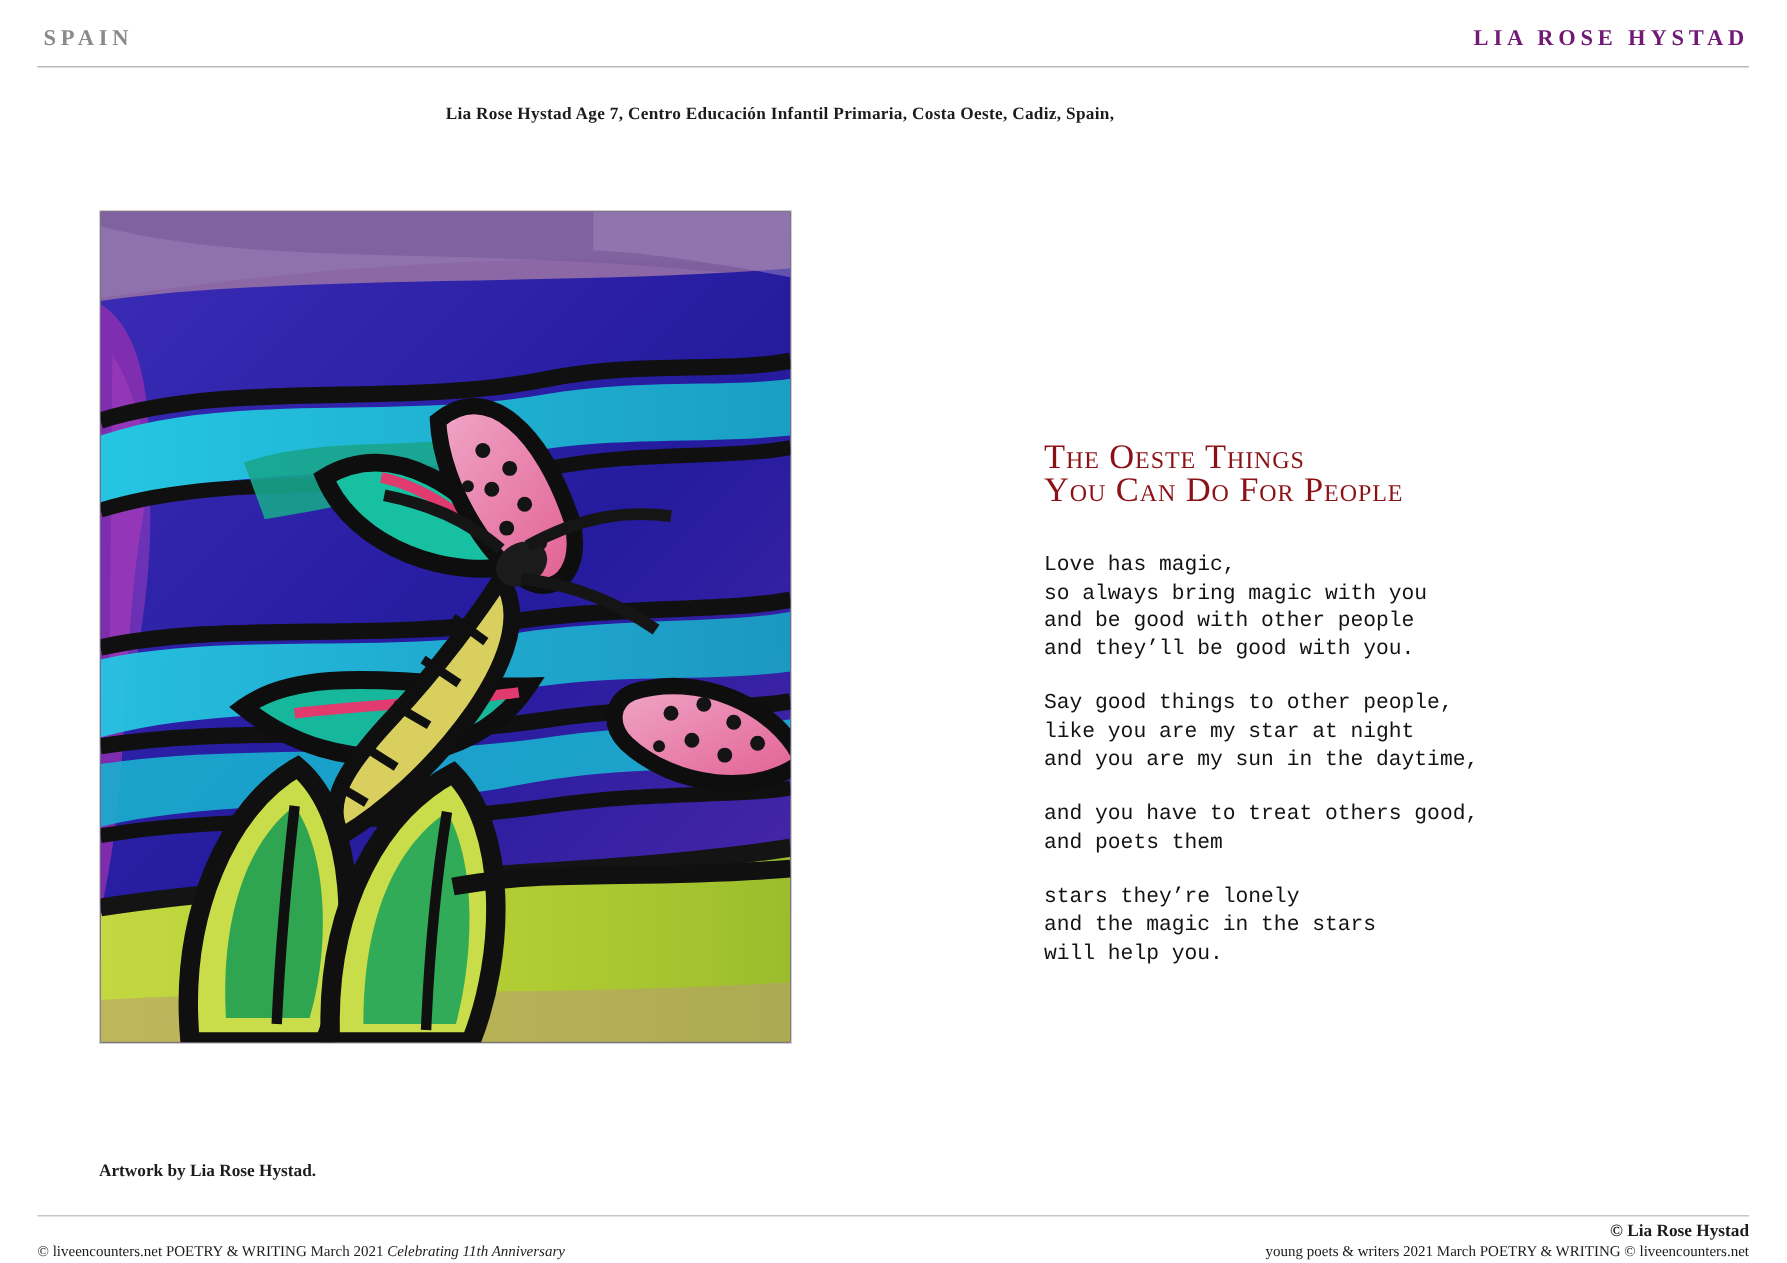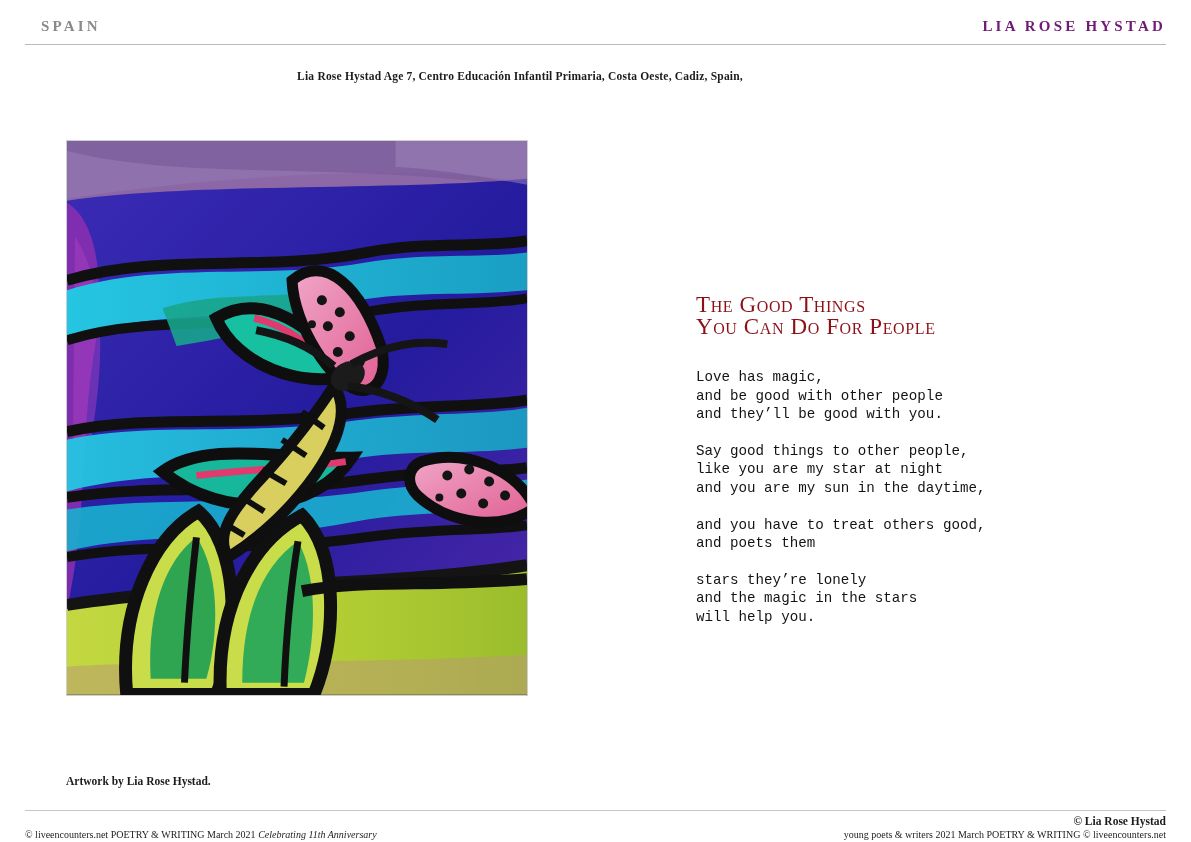--- a/index.html
+++ b/index.html
@@ -20,21 +20,21 @@
   .page-header {
     position: absolute;
     top: 18px;
     left: 25px;
     right: 25px;
     height: 26px;
     border-bottom: 1px solid #b9b9b9;
   }
   .header-left {
     position: absolute;
-    left: 16px;
+    left: 4px;
     top: 0;
     font-family: "Liberation Serif", serif;
     font-size: 15px;
     font-weight: bold;
     letter-spacing: 3.2px;
     color: #8a8a8a;
   }
   .header-right {
     position: absolute;
     right: 0;
@@ -279,26 +279,27 @@
       <path d="M268,226 C244,206 220,196 190,190" stroke="#151515" stroke-width="8" fill="none"></path>
     </g>
 
     <path d="M330,0 L462,0 L462,44 C420,36 372,28 330,26 Z" fill="#9d86bc" opacity="0.5"></path>
   </svg>
 </div>
 <div class="artwork-caption">Artwork by Lia Rose Hystad.</div>
 
 <div class="poem-block">
   <h1 class="poem-title">
-    <span class="t-line">The Good Things</span>
+    <span class="t-line">The Oeste Things</span>
     <span class="t-line">You Can Do For People</span>
   </h1>
 
   <div class="stanza">
     <span class="p-line">Love has magic,</span>
+    <span class="p-line">so always bring magic with you</span>
     <span class="p-line">and be good with other people</span>
     <span class="p-line">and they’ll be good with you.</span>
   </div>
 
   <div class="stanza">
     <span class="p-line">Say good things to other people,</span>
     <span class="p-line">like you are my star at night</span>
     <span class="p-line">and you are my sun in the daytime,</span>
   </div>
 

